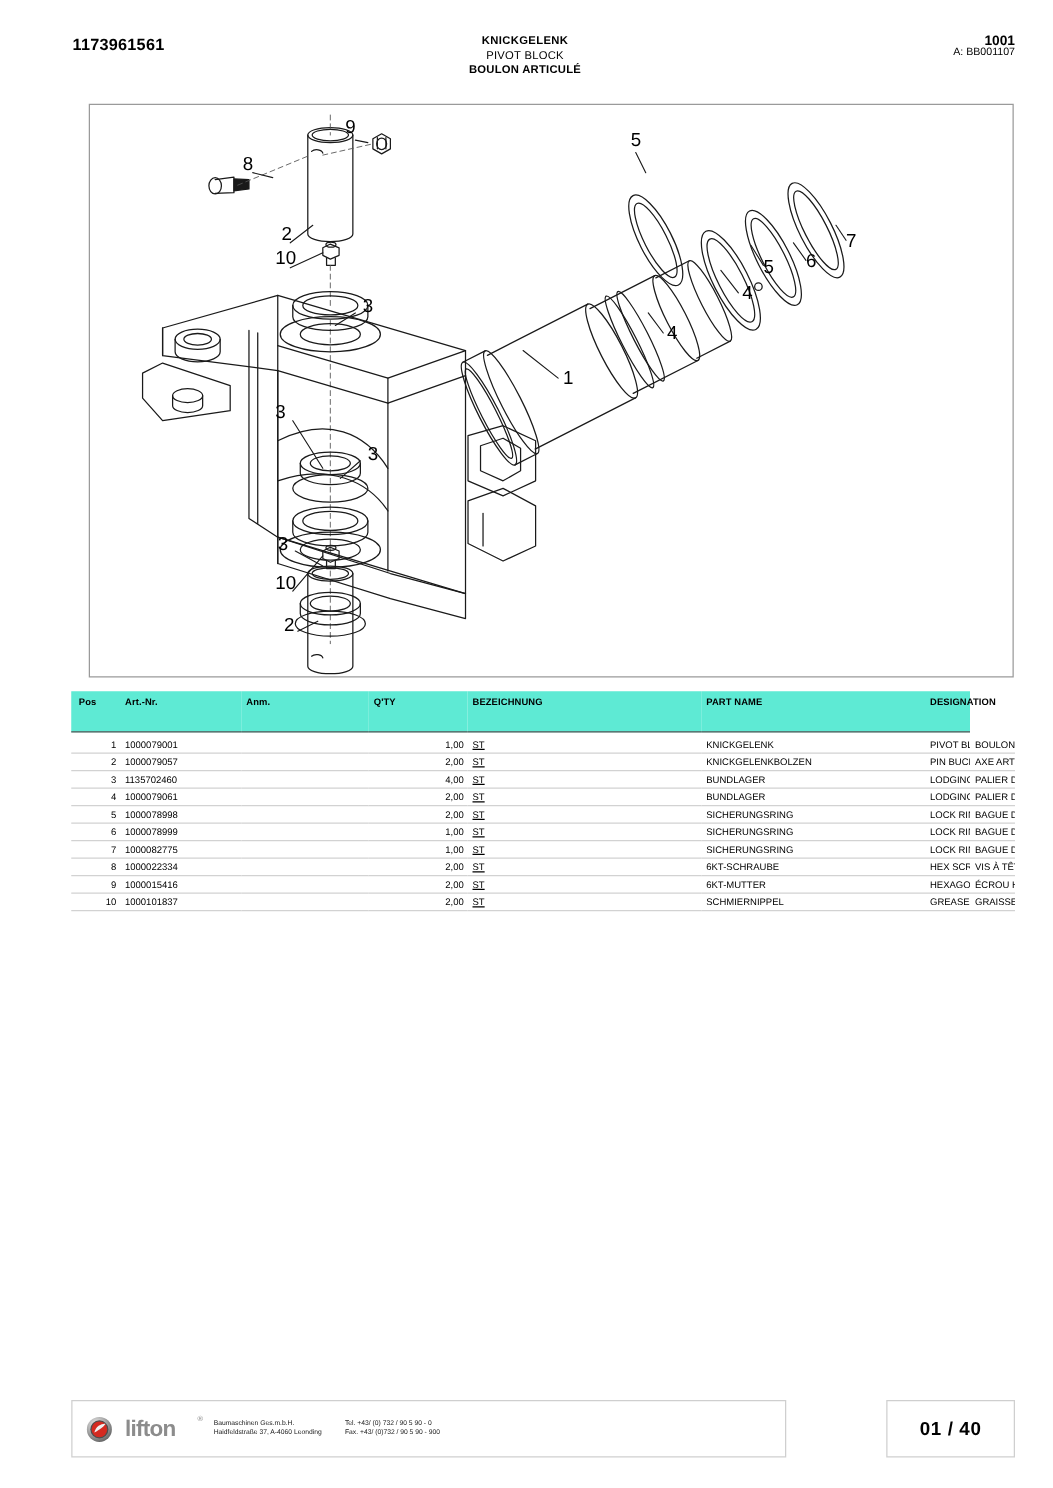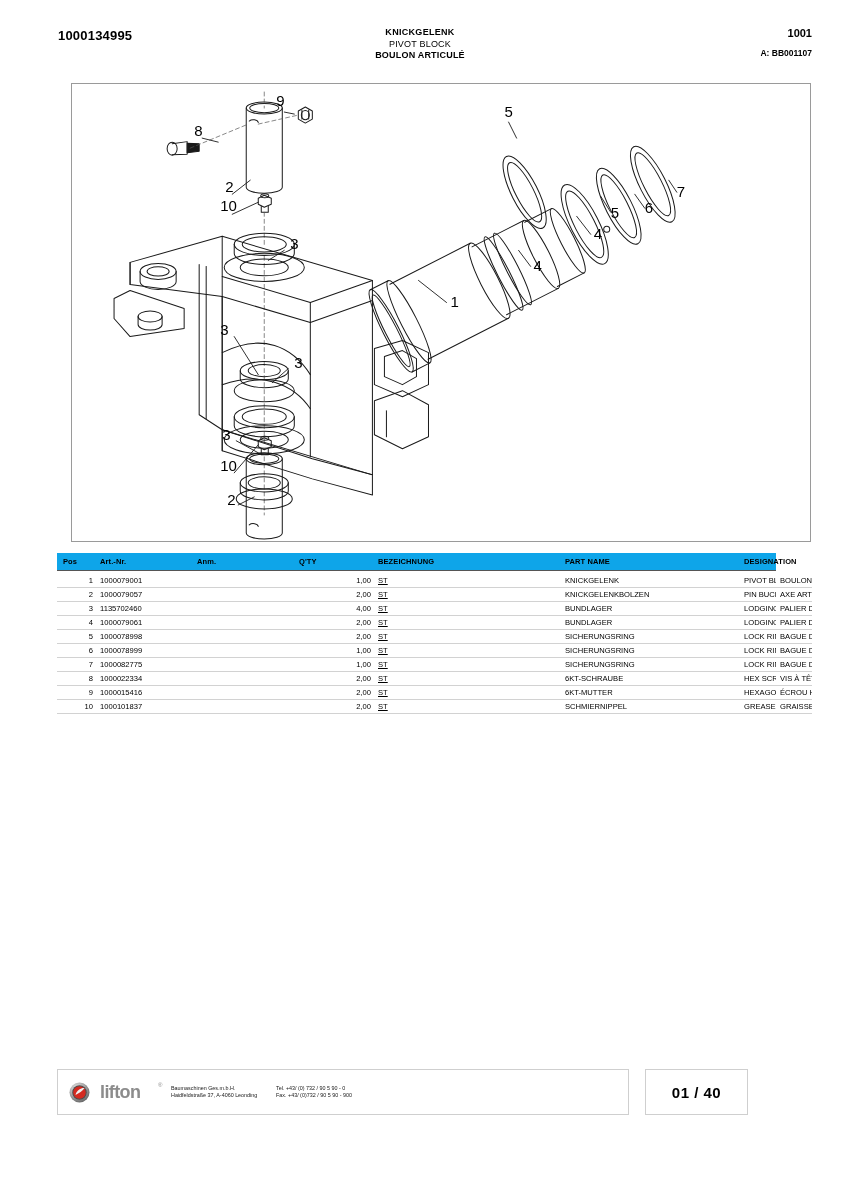--- a/index.html
+++ b/index.html
@@ -54,23 +54,23 @@
   }
   .hdr-right-num {
     position: absolute;
     right: 30px; top: 27px;
     font-size: 11px;
     font-weight: bold;
     text-align: center;
   }
   .hdr-right-ref {
     position: absolute;
-    right: 30px; top: 48px;
+    right: 30px; top: 36px;
     font-size: 8.5px;
-    font-weight: bold;
+    font-weight: normal;
     text-align: right;
   }
 
   
   .drawing-frame {
     position: absolute;
     left: 71px; top: 83px;
     width: 740px;
     height: 459px;
     border: 1.5px solid #9a9a9a;
@@ -94,25 +94,25 @@
     position: absolute;
     left: 57px; top: 553px;
     width: 755px;
   }
   table.parts {
     border-collapse: collapse;
     width: 755px;
     table-layout: fixed;
   }
   table.parts thead th {
-    background: #0ea5e9;
+    background: #5eead4;
     font-size: 7.5px;
     font-weight: bold;
     text-align: left;
-    padding: 3px 3px 3px 4px;
+    padding: 3px 3px 18px 4px;
     height: 11px;
     letter-spacing: 0.1px;
     border: none;
   }
   table.parts thead th.th-pos { text-align: left; padding-left: 6px; }
   table.parts thead th.th-qty { text-align: left; padding-left: 4px; }
   .hdr-rule td {
     padding: 0;
     height: 3px;
     border-top: 1.2px solid #555555;
@@ -137,22 +137,22 @@
   th.w-pos  { width: 30px; }
   th.w-art  { width: 90px; }
   th.w-anm  { width: 95px; }
   th.w-qty  { width: 72px; }
   th.w-bez  { width: 180px; }
   th.w-pn   { width: 172px; }
 
   
   .footer {
     position: absolute;
-    left: 57px; top: 1069px;
-    width: 691px;
+    left: 57px; top: 1120px;
+    width: 755px;
     height: 48px;
   }
   .footer-box {
     position: absolute;
     left: 0; top: 0;
     width: 572px;
     height: 46px;
     border: 1px solid #cfcfcf;
     box-sizing: border-box;
     background: #ffffff;
@@ -206,21 +206,21 @@
   .page-box span {
     font-size: 15px;
     font-weight: bold;
     letter-spacing: 0.5px;
   }
 </style>
 </head>
 <body>
 
 <div class="header">
-  <div class="hdr-left">1000134995</div>
+  <div class="hdr-left">1173961561</div>
   <div class="hdr-center">
     <div class="l1">KNICKGELENK</div>
     <div class="l2">PIVOT BLOCK</div>
     <div class="l3">BOULON ARTICULÉ</div>
   </div>
   <div class="hdr-right-num">1001</div>
   <div class="hdr-right-ref">A: BB001107</div>
 </div>
 
 <div class="drawing-frame">

